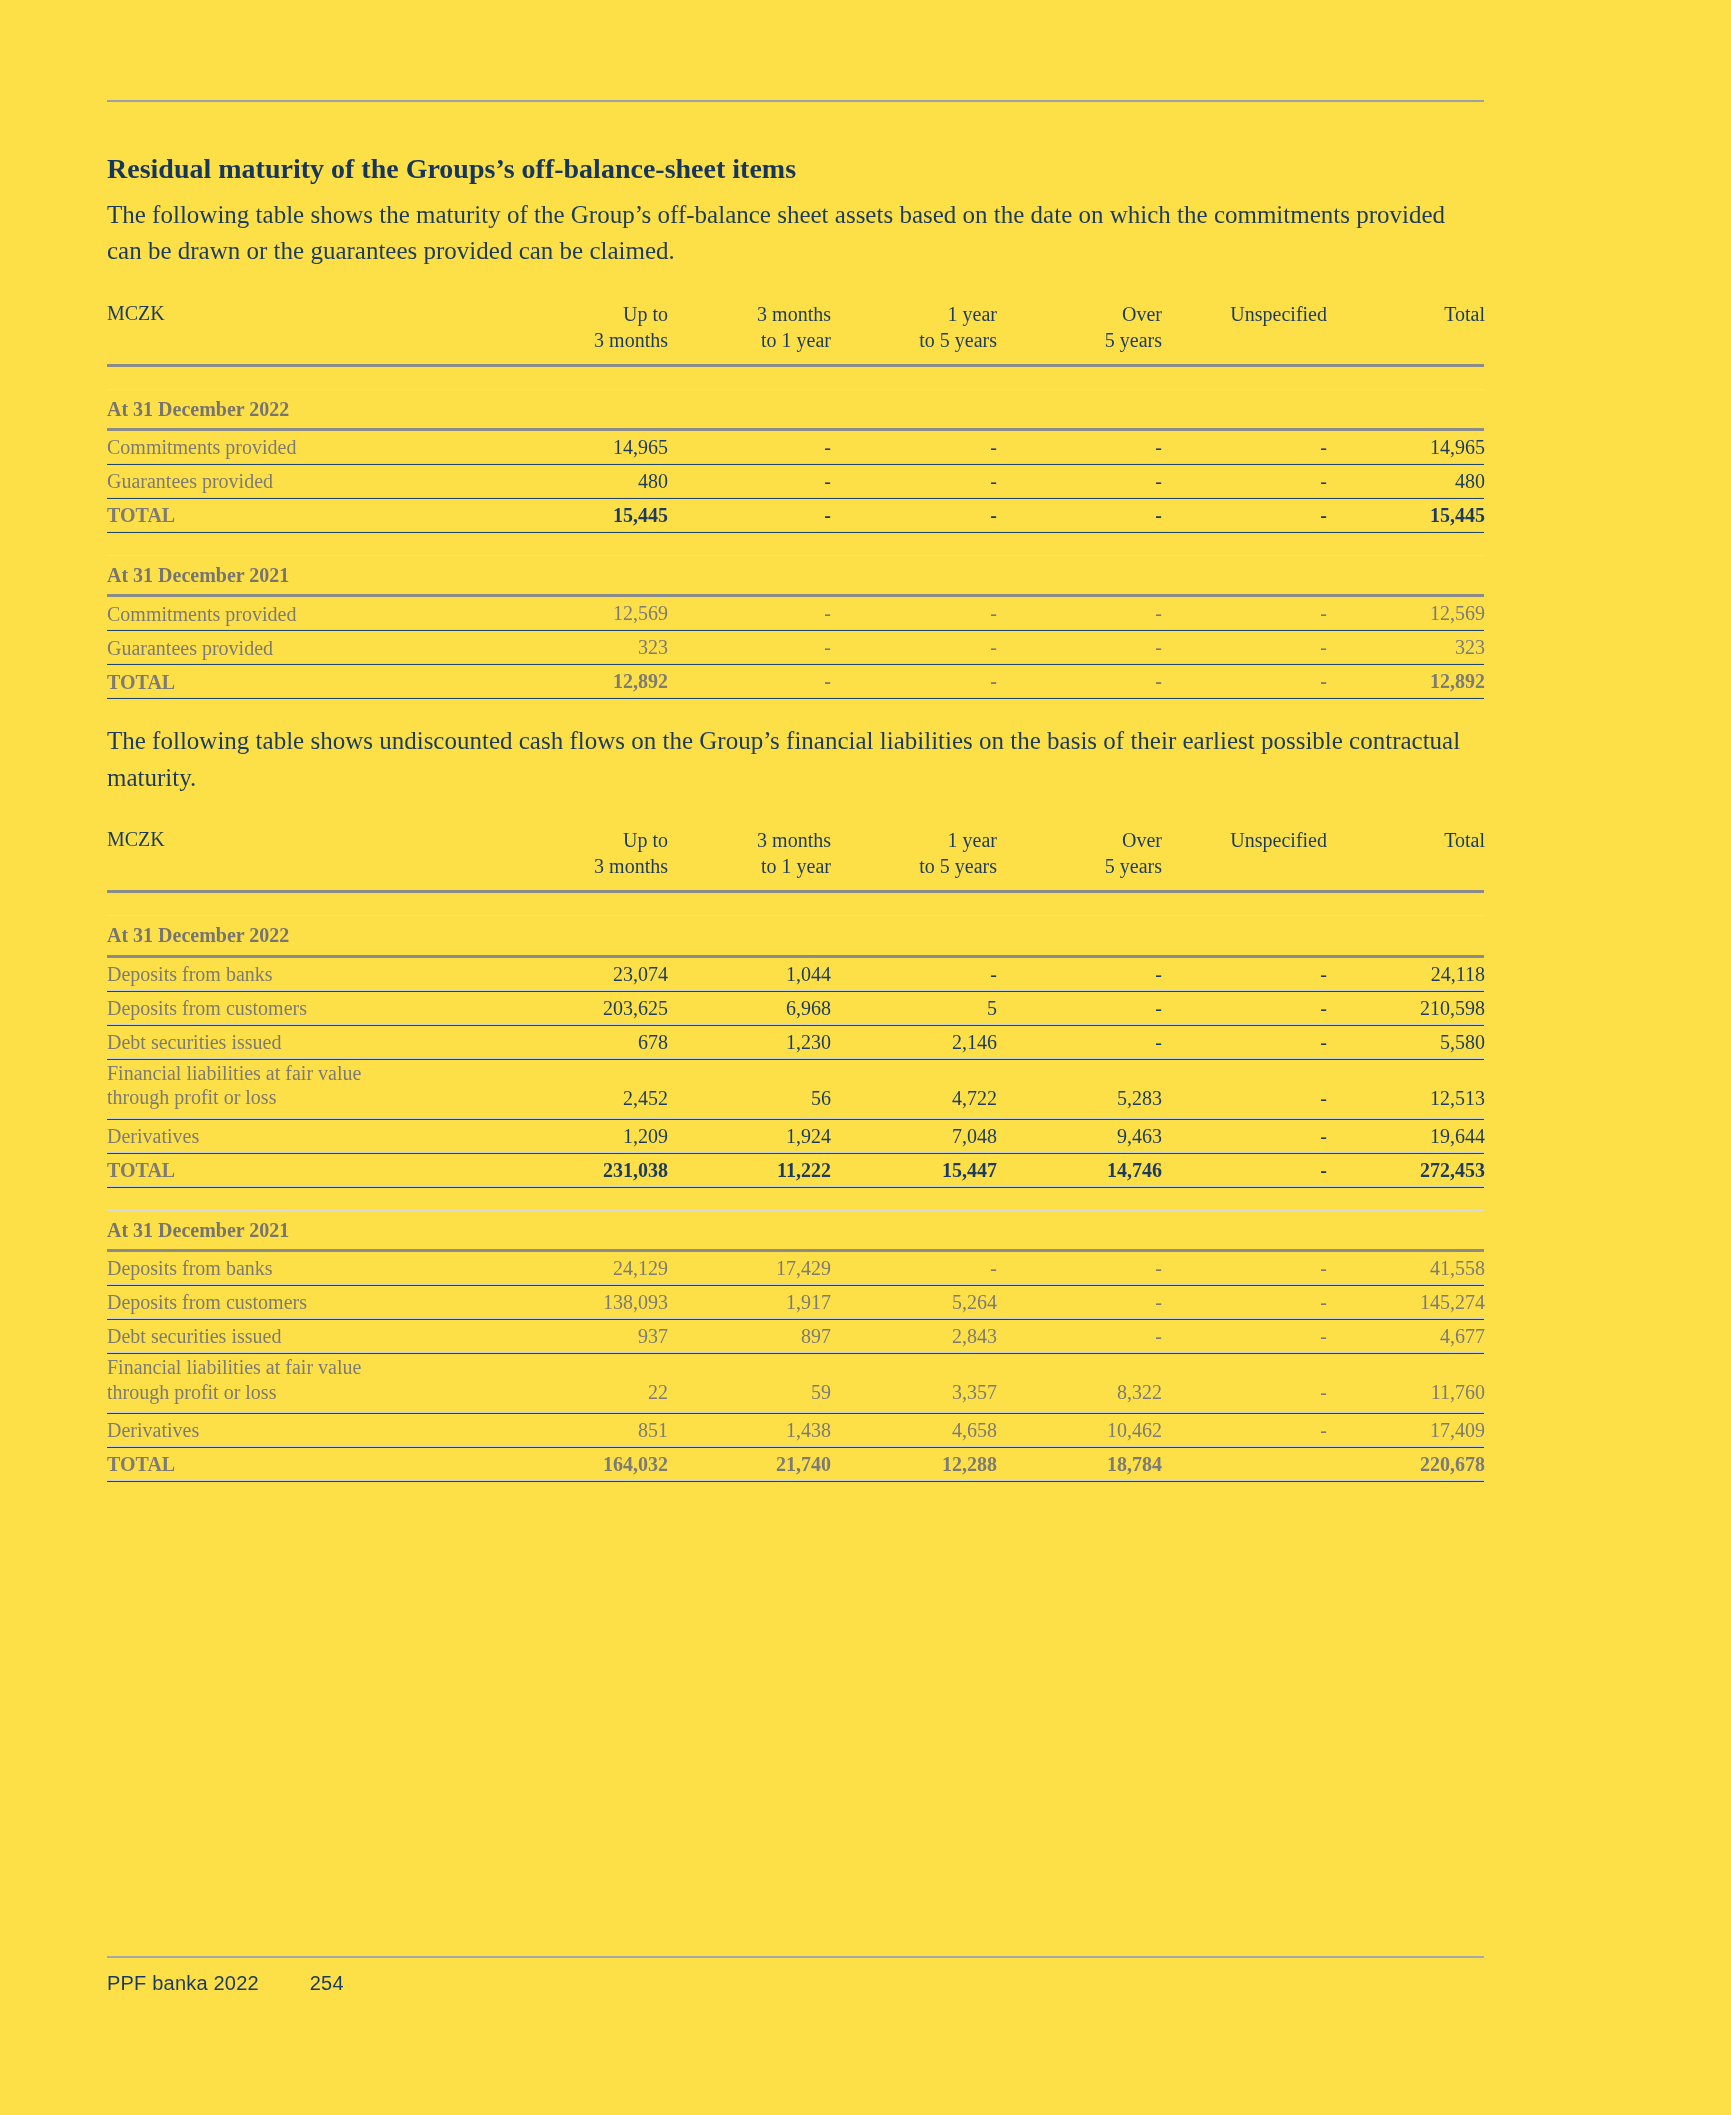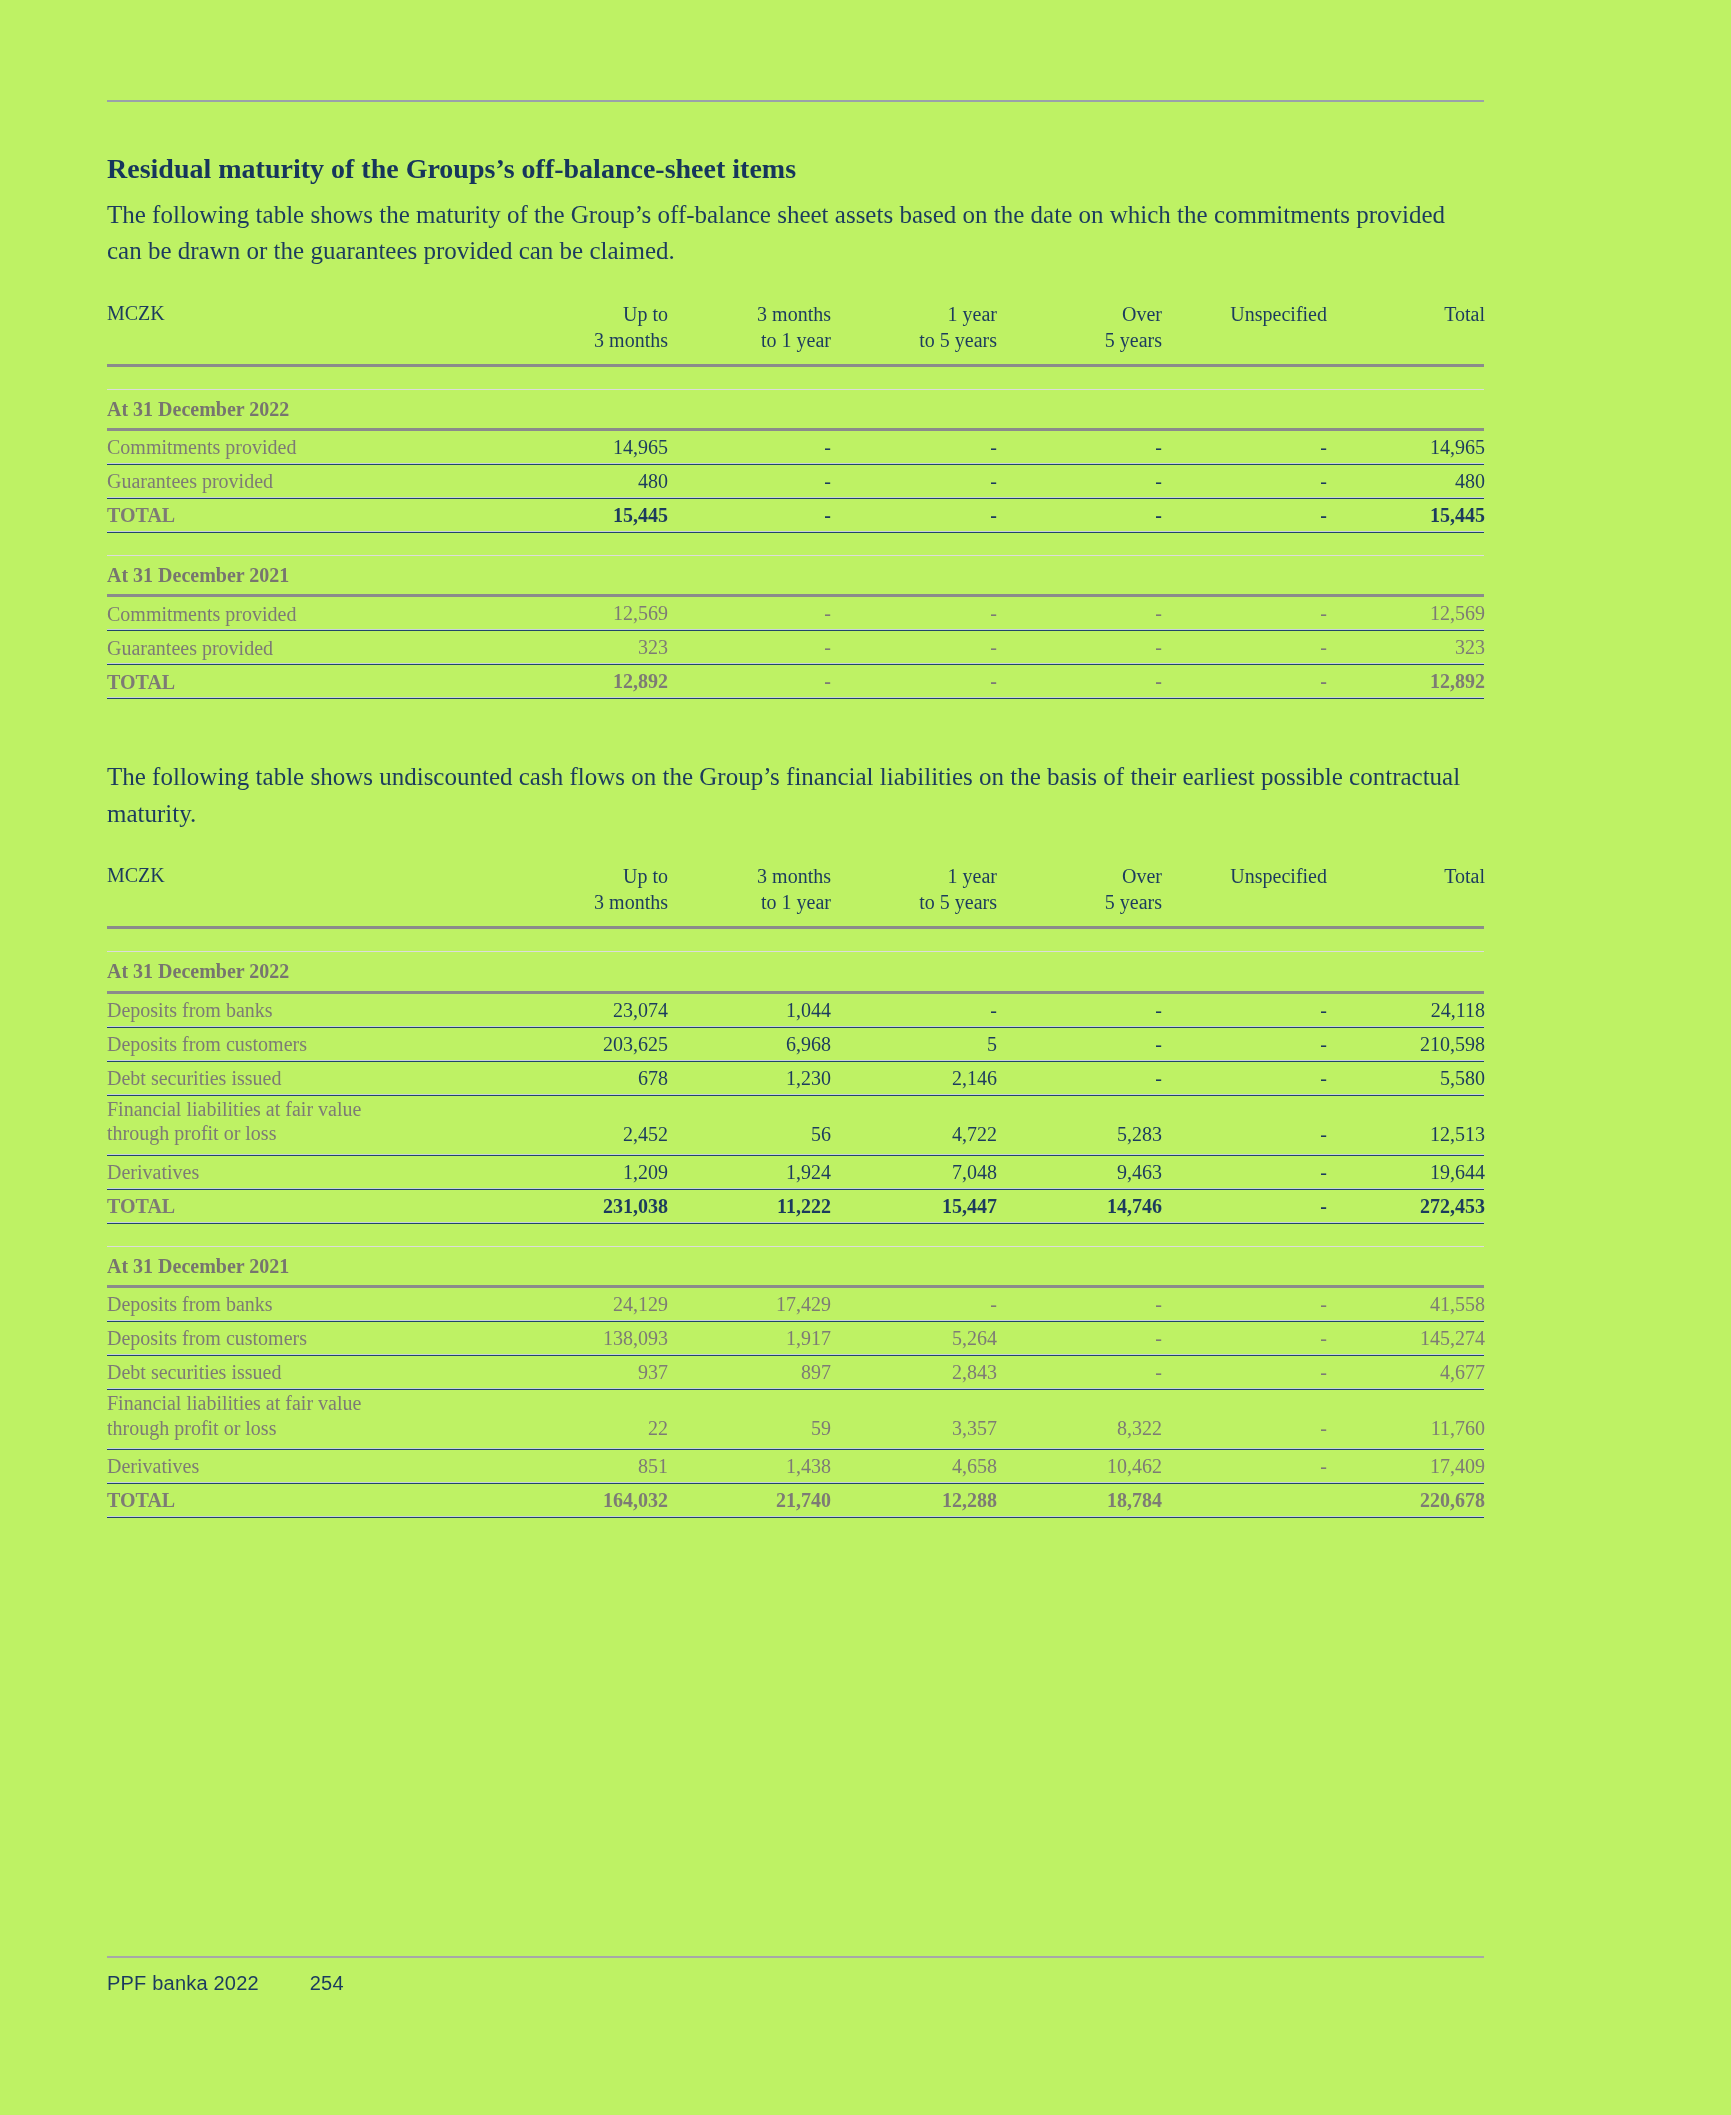--- a/index.html
+++ b/index.html
@@ -1,26 +1,26 @@
 <!DOCTYPE html>
 <html style="font-size:14.5px"><head>
 <meta charset="utf-8">
 <style>
   html,body { margin:0; padding:0; background:#ffffff; }
   .page {
-    position:relative; width:1731px; height:2116px; background:#bef264;
+    position:relative; width:1731px; height:2116px; background:#fde047;
     font-family:"Liberation Serif", serif; overflow:hidden;
   }
   .content { margin-left:107px; width:1377px; }
   .rule { width:100%; }
   .top-rule { margin-top:100px; height:1.8px; background:#9aa1a9; }
 
   h1.title { margin:49px 0 0 0; font-size:28px; line-height:1.25; font-weight:700; color:#16365c; }
   p.intro { margin:11px 0 0 0; font-size:25px; line-height:1.46; color:#1c3b5e; }
-  p.intro.second { margin-top:60px; }
+  p.intro.second { margin-top:24px; }
 
   .fintable { margin-top:27px; }
   .trow { display:grid; grid-template-columns:380px 181px 163px 166px 165px 165px 158px; box-sizing:border-box; }
   .cell { box-sizing:border-box; }
   .cell.num { text-align:right; white-space:pre-line; }
 
   .thead { align-items:start; margin-top:31px; padding-bottom:11px; border-bottom:3.6px solid #8b8b8b;
            font-size:20px; line-height:1.3; color:#1c3b5e; }
   .thead .cell.unit { color:#1c3b5e; }
 

